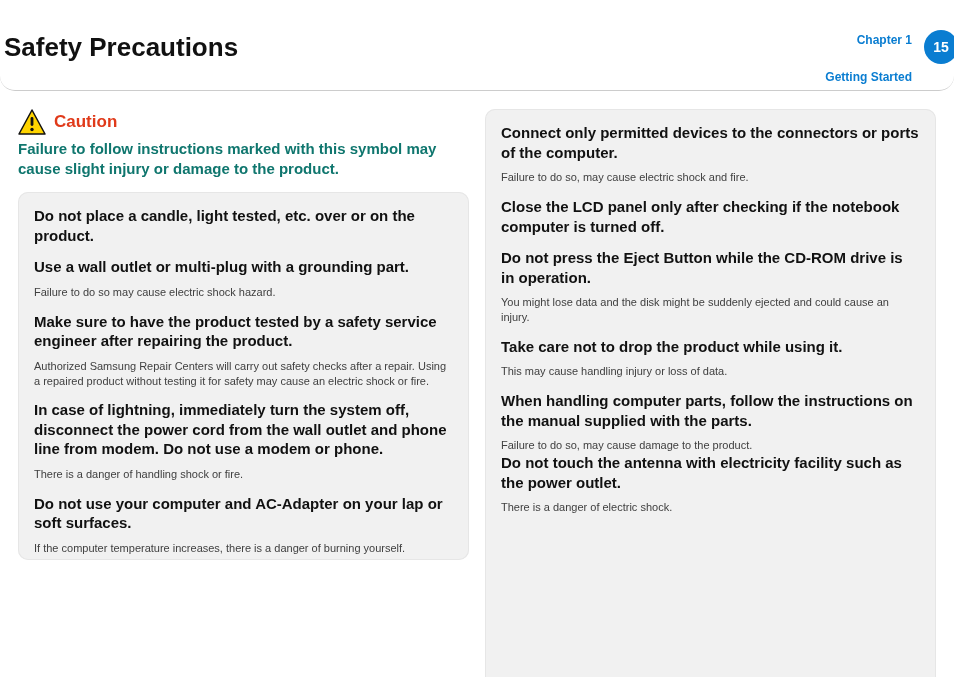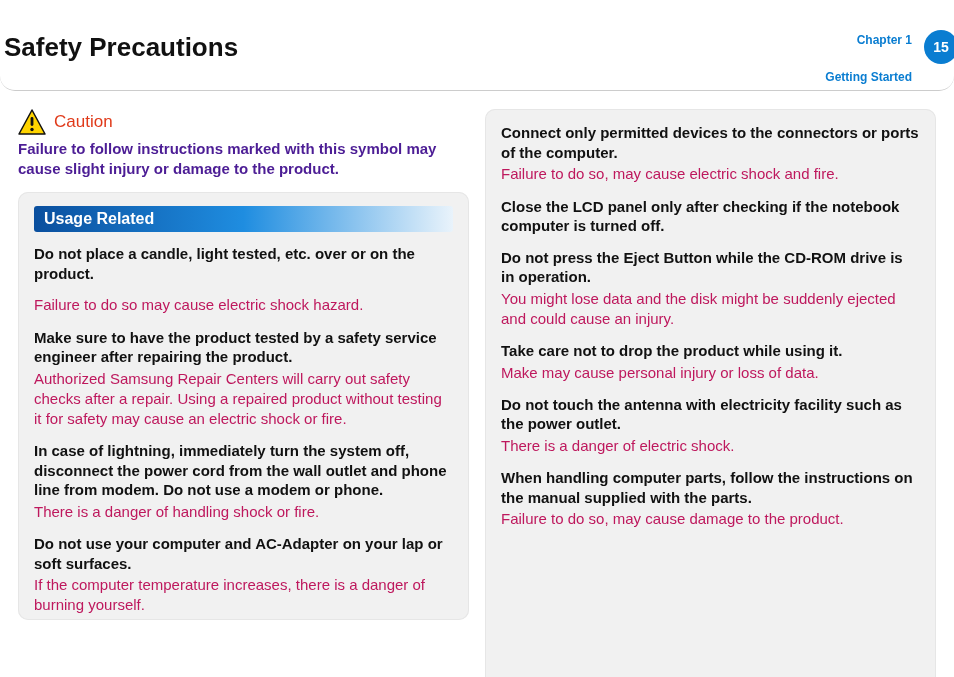--- a/index.html
+++ b/index.html
@@ -65,27 +65,27 @@
     flex-direction: column;
   }
   .caution-row {
     display: flex;
     align-items: center;
     gap: 8px;
     margin-bottom: 4px;
   }
   .caution-label {
     color: #e03a1a;
-    font-weight: 400;
+    font-weight: 700;
     font-size: 17px;
   }
   .caution-desc {
     font-size: 15px;
     font-weight: 700;
-    color: #4c1d95;
+    color: #0f766e;
     line-height: 1.3;
     margin-bottom: 14px;
   }
   .box {
     background: #f1f1f1;
     border-radius: 10px;
     padding: 14px 16px 4px 16px;
     box-shadow: inset 0 0 0 1px #e6e6e6;
   }
   .box.right {
@@ -105,24 +105,24 @@
   .item {
     margin-bottom: 12px;
   }
   .item-h {
     font-weight: 700;
     font-size: 15px;
     color: #111;
     line-height: 1.3;
   }
   .item-b {
-    font-size: 15px;
-    color: #be185d;
+    font-size: 11px;
+    color: #404040;
     line-height: 1.35;
-    margin-top: 2px;
+    margin-top: 8px;
   }
   .warning-icon svg { display: block; }
 </style>
 </head>
 <body>
 
 <div class="header">
   <div class="title">Safety Precautions</div>
   <div class="header-right">
     <div class="chapter-block">
@@ -141,26 +141,26 @@
           <polygon points="14,1 27,25 1,25" fill="#ffd400" stroke="#111" stroke-width="1.5" stroke-linejoin="round"></polygon>
           <rect x="12.6" y="8" width="2.8" height="9" rx="1.4" fill="#111"></rect>
           <circle cx="14" cy="20.5" r="1.7" fill="#111"></circle>
         </svg>
       </span>
       <span class="caution-label">Caution</span>
     </div>
     <div class="caution-desc">Failure to follow instructions marked with this symbol may cause slight injury or damage to the product.</div>
 
     <div class="box">
-      <div class="section-header">Usage Related</div>
 
       <div class="item">
         <div class="item-h">Do not place a candle, light tested, etc. over or on the product.</div>
       </div>
       <div class="item">
+        <div class="item-h">Use a wall outlet or multi-plug with a grounding part.</div>
         <div class="item-b">Failure to do so may cause electric shock hazard.</div>
       </div>
       <div class="item">
         <div class="item-h">Make sure to have the product tested by a safety service engineer after repairing the product.</div>
         <div class="item-b">Authorized Samsung Repair Centers will carry out safety checks after a repair. Using a repaired product without testing it for safety may cause an electric shock or fire.</div>
       </div>
       <div class="item">
         <div class="item-h">In case of lightning, immediately turn the system off, disconnect the power cord from the wall outlet and phone line from modem. Do not use a modem or phone.</div>
         <div class="item-b">There is a danger of handling shock or fire.</div>
       </div>
@@ -179,25 +179,25 @@
       </div>
       <div class="item">
         <div class="item-h">Close the LCD panel only after checking if the notebook computer is turned off.</div>
       </div>
       <div class="item">
         <div class="item-h">Do not press the Eject Button while the CD-ROM drive is in operation.</div>
         <div class="item-b">You might lose data and the disk might be suddenly ejected and could cause an injury.</div>
       </div>
       <div class="item">
         <div class="item-h">Take care not to drop the product while using it.</div>
-        <div class="item-b">Make may cause personal injury or loss of data.</div>
-      </div>
-      <div class="item">
-        <div class="item-h">Do not touch the antenna with electricity facility such as the power outlet.</div>
-        <div class="item-b">There is a danger of electric shock.</div>
+        <div class="item-b">This may cause handling injury or loss of data.</div>
       </div>
       <div class="item" style="margin-bottom:0">
         <div class="item-h">When handling computer parts, follow the instructions on the manual supplied with the parts.</div>
         <div class="item-b">Failure to do so, may cause damage to the product.</div>
       </div>
+      <div class="item">
+        <div class="item-h">Do not touch the antenna with electricity facility such as the power outlet.</div>
+        <div class="item-b">There is a danger of electric shock.</div>
+      </div>
     </div>
   </div>
 </div>
 
 </body></html>

